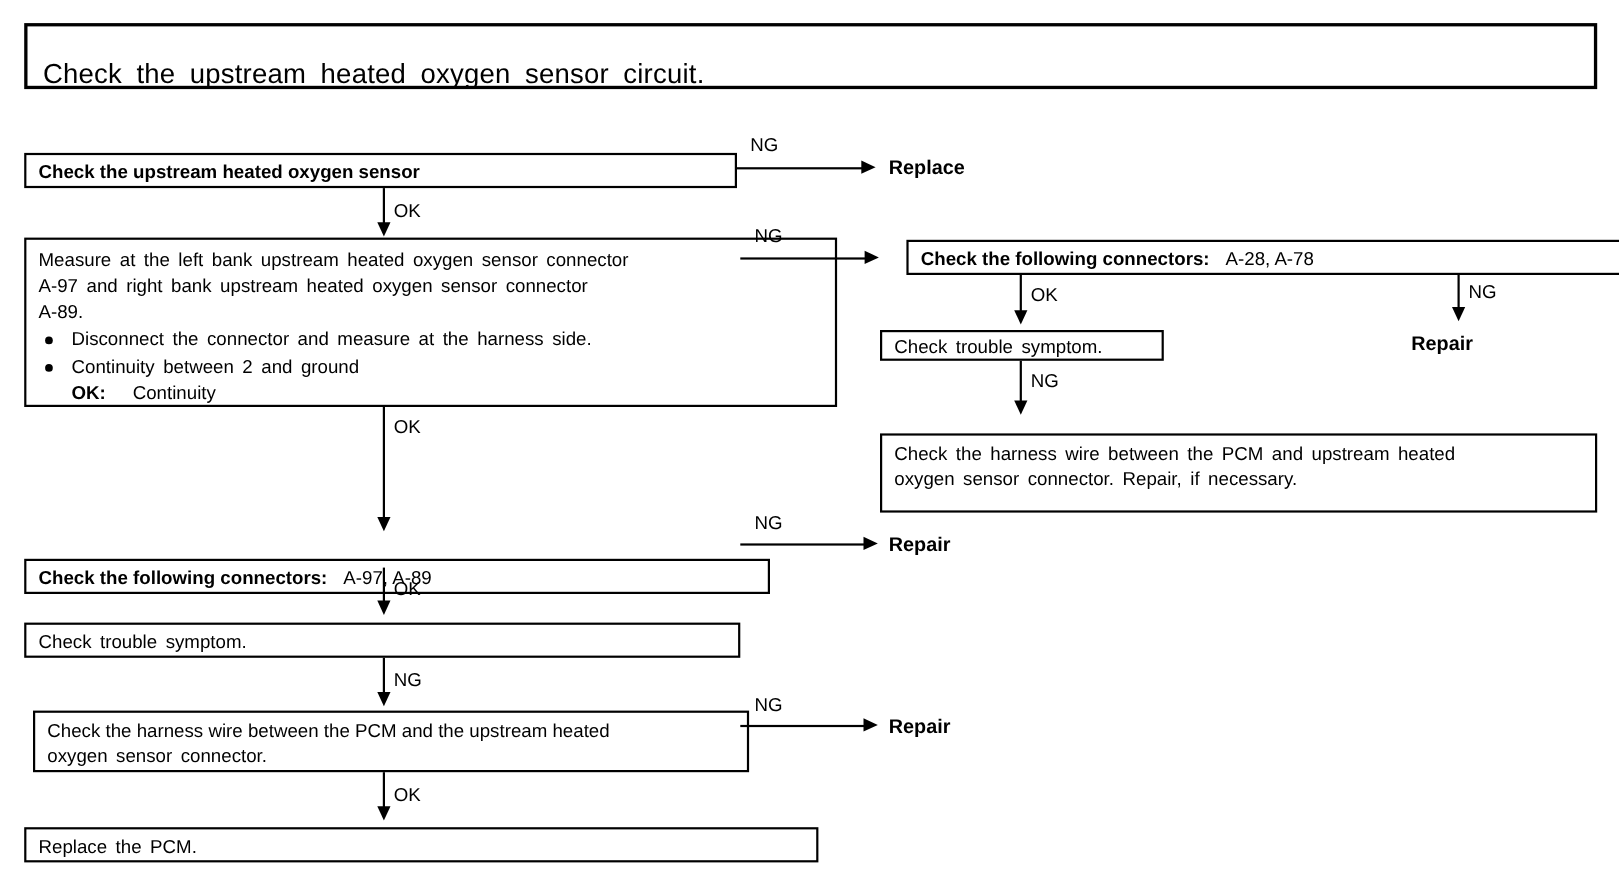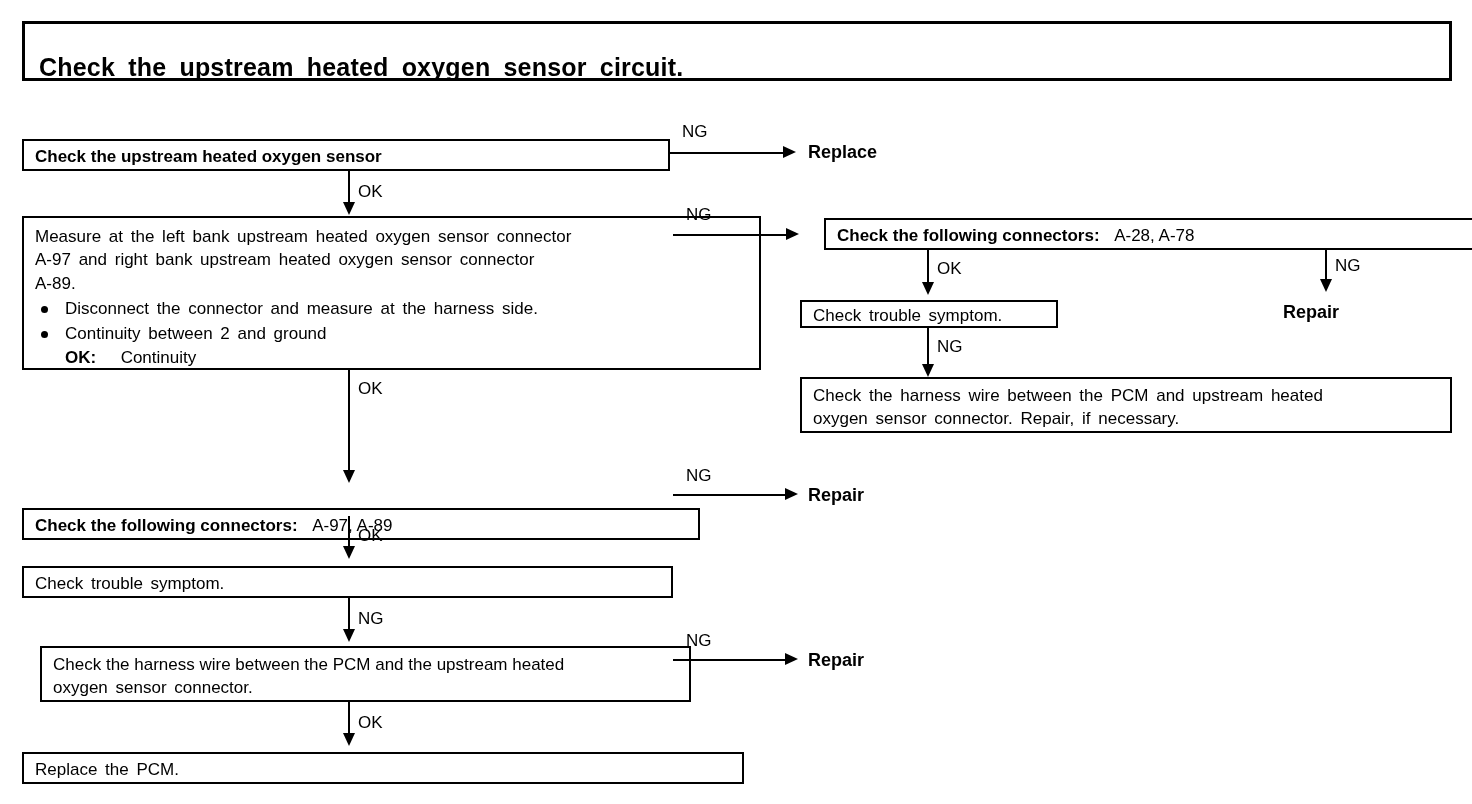--- a/index.html
+++ b/index.html
@@ -36,21 +36,21 @@
     left: 22px;
     top: 21px;
     width: 1430px;
     height: 60px;
     display: flex;
     align-items: center;
     padding-left: 14px;
   }
   .title-text {
     font-size: 25px;
-    font-weight: bold;
+    font-weight: normal;
     letter-spacing: 0.2px;
     word-spacing: 6px;
     margin-top: 32px;
   }
   .lbl-bold {
     font-weight: bold;
   }
   .plain-label {
     position: absolute;
     font-size: 18px;
@@ -184,21 +184,21 @@
   <div class="flow-label" style="left:358px; top:526px;">OK</div>
 
   <div class="box" style="left:22px; top:566px; width:651px; height:32px;">
     <span class="spaced">Check trouble symptom.</span>
   </div>
 
   <div class="vline" style="left:348px; top:598px; height:33px;"></div>
   <div class="arrow-down" style="left:343px; top:629px;"></div>
   <div class="flow-label" style="left:358px; top:609px;">NG</div>
 
-  <div class="box" style="left:40px; top:646px; width:651px; height:56px; padding-top:5px;">
+  <div class="box" style="left:30px; top:646px; width:651px; height:56px; padding-top:5px;">
     <div>Check the harness wire between the PCM and the upstream heated</div>
     <div class="spaced">oxygen sensor connector.</div>
   </div>
 
   <div class="hline" style="left:673px; top:659px; width:115px;"></div>
   <div class="arrow-right" style="left:785px; top:653px;"></div>
   <div class="flow-label" style="left:686px; top:631px;">NG</div>
   <div class="plain-label" style="left:808px; top:650px;">Repair</div>
 
   <div class="vline" style="left:348px; top:702px; height:33px;"></div>
@@ -225,18 +225,18 @@
   <div class="plain-label" style="left:1283px; top:302px;">Repair</div>
 
   <div class="box" style="left:800px; top:300px; width:258px; height:28px; padding-top:2px;">
     <span class="spaced">Check trouble symptom.</span>
   </div>
 
   <div class="vline" style="left:927px; top:328px; height:39px;"></div>
   <div class="arrow-down" style="left:922px; top:364px;"></div>
   <div class="flow-label" style="left:937px; top:337px;">NG</div>
 
-  <div class="box" style="left:800px; top:377px; width:652px; height:56px; padding-top:5px;">
+  <div class="box" style="left:800px; top:394px; width:652px; height:72px; padding-top:5px;">
     <div class="spaced">Check the harness wire between the PCM and upstream heated</div>
     <div class="spaced">oxygen sensor connector. Repair, if necessary.</div>
   </div>
 
 </div>
 
 </body></html>

